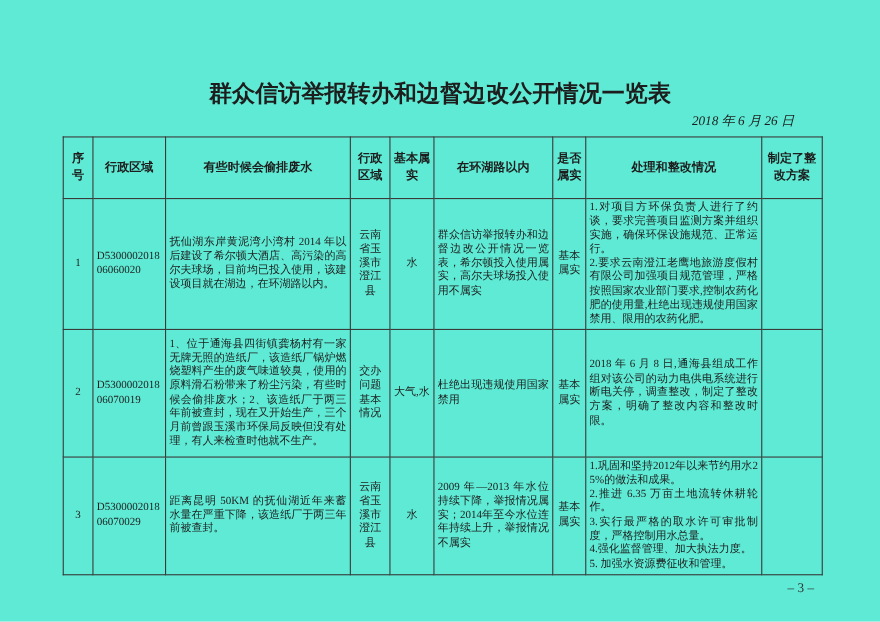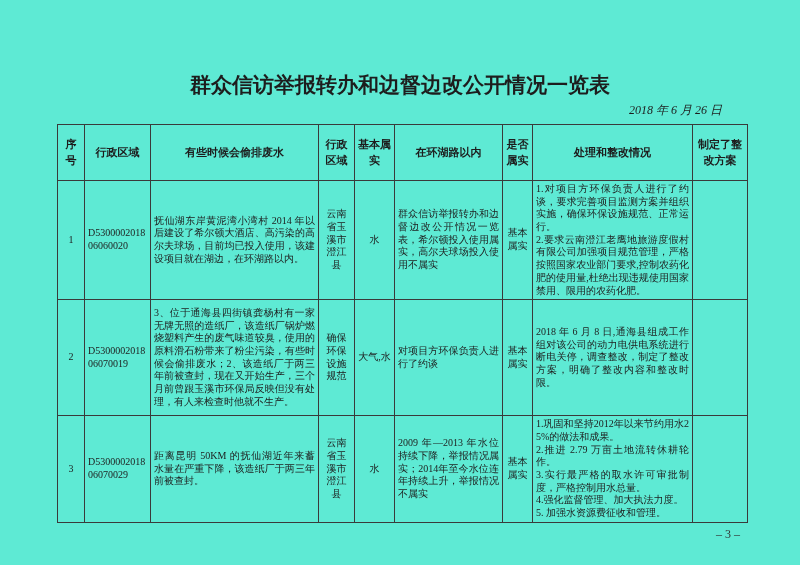--- a/index.html
+++ b/index.html
@@ -108,39 +108,39 @@
         <td class="just">群众信访举报转办和边督边改公开情况一览表，希尔顿投入使用属实，高尔夫球场投入使用不属实</td>
         <td class="ctr tight">基本属实</td>
         <td class="just pre">1.对项目方环保负责人进行了约谈，要求完善项目监测方案并组织实施，确保环保设施规范、正常运行。
 2.要求云南澄江老鹰地旅游度假村有限公司加强项目规范管理，严格按照国家农业部门要求,控制农药化肥的使用量,杜绝出现违规使用国家禁用、限用的农药化肥。</td>
         <td></td>
       </tr>
       <tr style="height:116px">
         <td class="ctr">2</td>
         <td class="pre num">D5300002018
 06070019</td>
-        <td class="just">3、位于通海县四街镇龚杨村有一家无牌无照的造纸厂，该造纸厂锅炉燃烧塑料产生的废气味道较臭，使用的原料滑石粉带来了粉尘污染，有些时候会偷排废水；2、该造纸厂于两三年前被查封，现在又开始生产，三个月前曾跟玉溪市环保局反映但没有处理，有人来检查时他就不生产。</td>
-        <td class="ctr tight">确保环保设施规范</td>
+        <td class="just">1、位于通海县四街镇龚杨村有一家无牌无照的造纸厂，该造纸厂锅炉燃烧塑料产生的废气味道较臭，使用的原料滑石粉带来了粉尘污染，有些时候会偷排废水；2、该造纸厂于两三年前被查封，现在又开始生产，三个月前曾跟玉溪市环保局反映但没有处理，有人来检查时他就不生产。</td>
+        <td class="ctr tight">交办问题基本情况</td>
         <td class="ctr tight">大气,水</td>
-        <td class="just">对项目方环保负责人进行了约谈</td>
+        <td class="just">杜绝出现违规使用国家禁用</td>
         <td class="ctr tight">基本属实</td>
         <td class="just pre">2018 年 6 月 8 日,通海县组成工作组对该公司的动力电供电系统进行断电关停，调查整改，制定了整改方案，明确了整改内容和整改时限。</td>
         <td></td>
       </tr>
       <tr style="height:102px">
         <td class="ctr">3</td>
         <td class="pre num">D5300002018
 06070029</td>
         <td class="just">距离昆明 50KM 的抚仙湖近年来蓄水量在严重下降，该造纸厂于两三年前被查封。</td>
         <td class="ctr tight">云南省玉溪市澄江县</td>
         <td class="ctr tight">水</td>
         <td class="just">2009 年—2013 年水位持续下降，举报情况属实；2014年至今水位连年持续上升，举报情况不属实</td>
         <td class="ctr tight">基本属实</td>
         <td class="just pre">1.巩固和坚持2012年以来节约用水25%的做法和成果。
-2.推进 2.79 万亩土地流转休耕轮作。
+2.推进 6.35 万亩土地流转休耕轮作。
 3.实行最严格的取水许可审批制度，严格控制用水总量。
 4.强化监督管理、加大执法力度。
 5. 加强水资源费征收和管理。</td>
         <td></td>
       </tr>
     </tbody>
   </table>
 
   <div class="pagenum">– 3 –</div>
 

